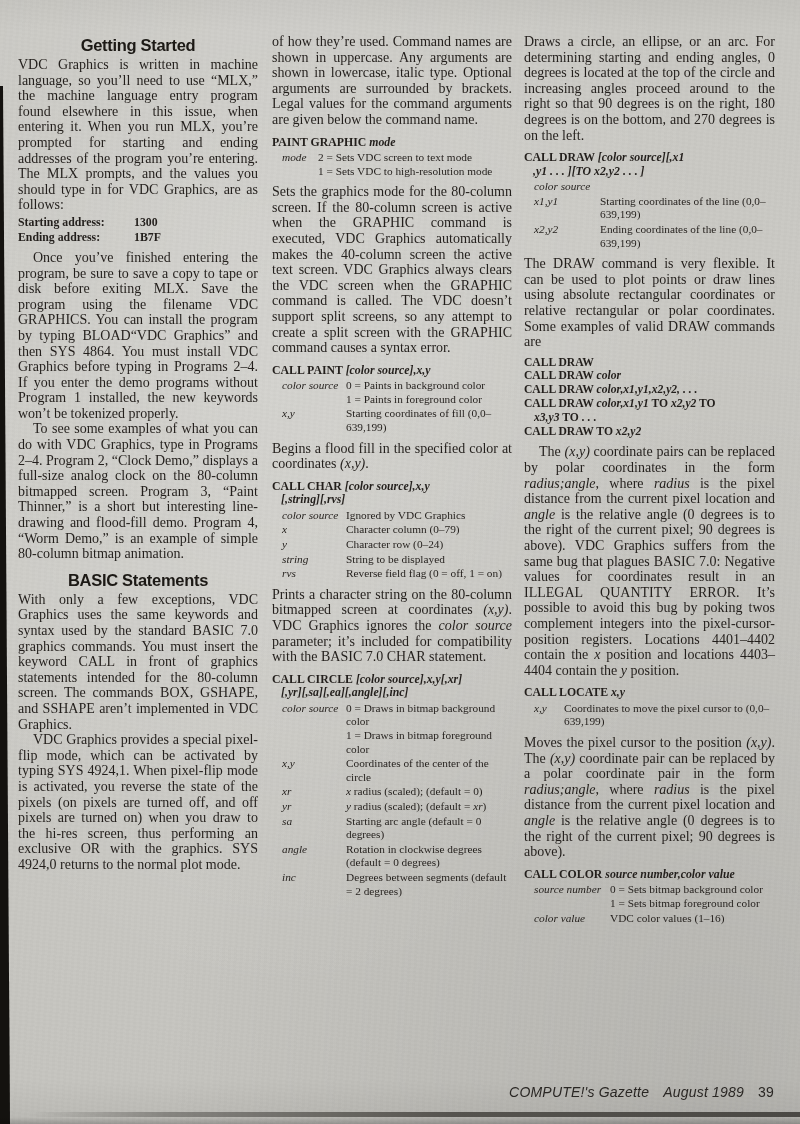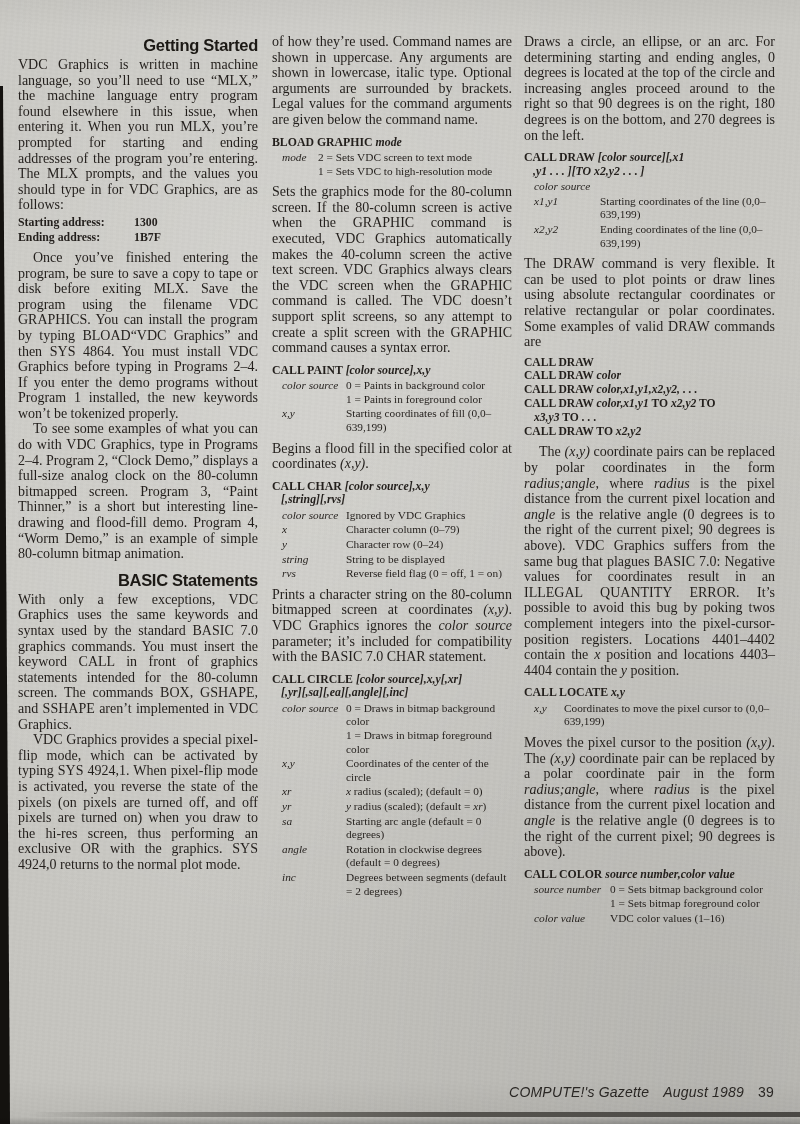--- a/index.html
+++ b/index.html
@@ -39,21 +39,21 @@
     position:absolute;top:34px;bottom:20px;
     font-size:14px;line-height:15.6px;
     text-align:justify;
   }
   #col1{left:18px;width:240px;}
   #col2{left:272px;width:240px;}
   #col3{left:524px;width:251px;}
   .sec-h{
     font-family:"Liberation Sans", sans-serif;
     font-weight:700;font-size:16.5px;line-height:18px;
-    letter-spacing:-.3px;margin:9px 0 3px 0;text-align:right;color:#1c1915;
+    letter-spacing:-.3px;margin:9px 0 3px 0;text-align:center;color:#1c1915;
   }
   .col > .sec-h:first-child{margin-top:2px;}
   p.body-p{margin:0;}
   p.indent{text-indent:15px;}
   .kv{font-weight:700;font-size:11.8px;line-height:14px;margin:1px 0;text-align:left;}
   .kv .kv-k{display:inline-block;width:116px;}
   .kv-wrap{margin:2px 0 6px 0;}
   .sx{margin:8px 0 2px 0;text-align:left;font-size:11.8px;line-height:13.5px;}
   .sx-cmd{font-weight:700;}
   .sx-args{font-weight:700;font-style:italic;}
@@ -93,21 +93,21 @@
     </div>
     <p class="body-p indent">Once you’ve finished entering the program, be sure to save a copy to tape or disk before exiting MLX. Save the program using the filename VDC GRAPHICS. You can install the program by typing BLOAD“VDC Graphics” and then SYS 4864. You must install VDC Graphics before typing in Programs 2–4. If you enter the demo programs without Program 1 installed, the new keywords won’t be tokenized properly.</p>
     <p class="body-p indent">To see some examples of what you can do with VDC Graphics, type in Programs 2–4. Program 2, “Clock Demo,” displays a full-size analog clock on the 80-column bitmapped screen. Program 3, “Paint Thinner,” is a short but interesting line-drawing and flood-fill demo. Program 4, “Worm Demo,” is an example of simple 80-column bitmap animation.</p>
     <div class="sec-h">BASIC Statements</div>
     <p class="body-p">With only a few exceptions, VDC Graphics uses the same keywords and syntax used by the standard BASIC 7.0 graphics commands. You must insert the keyword CALL in front of graphics statements intended for the 80-column screen. The commands BOX, GSHAPE, and SSHAPE aren’t implemented in VDC Graphics.</p>
     <p class="body-p indent">VDC Graphics provides a special pixel-flip mode, which can be activated by typing SYS 4924,1. When pixel-flip mode is activated, you reverse the state of the pixels (on pixels are turned off, and off pixels are turned on) when you draw to the hi-res screen, thus performing an exclusive OR with the graphics. SYS 4924,0 returns to the normal plot mode.</p>
   </div>
 <div class="col" id="col2">
     <p class="body-p">of how they’re used. Command names are shown in uppercase. Any arguments are shown in lowercase, italic type. Optional arguments are surrounded by brackets. Legal values for the command arguments are given below the command name.</p>
     <div class="sx">
-      <div class="sx-l1"><span class="sx-cmd">BLOAD GRAPHIC </span><span class="sx-args">mode</span></div>
+      <div class="sx-l1"><span class="sx-cmd">PAINT GRAPHIC </span><span class="sx-args">mode</span></div>
     </div>
     <div class="pr">
       <span class="pr-name" style="width: 46px;">mode</span>
       <div class="pr-desc">
         <div class="pr-line">2 = Sets VDC screen to text mode</div>
         <div class="pr-line">1 = Sets VDC to high-resolution mode</div>
       </div>
     </div>
     <div class="gap-after-pr"></div>
     <p class="body-p">Sets the graphics mode for the 80-column screen. If the 80-column screen is active when the GRAPHIC command is executed, VDC Graphics automatically makes the 40-column screen the active text screen. VDC Graphics always clears the VDC screen when the GRAPHIC command is called. The VDC doesn’t support split screens, so any attempt to create a split screen with the GRAPHIC command causes a syntax error.</p>

